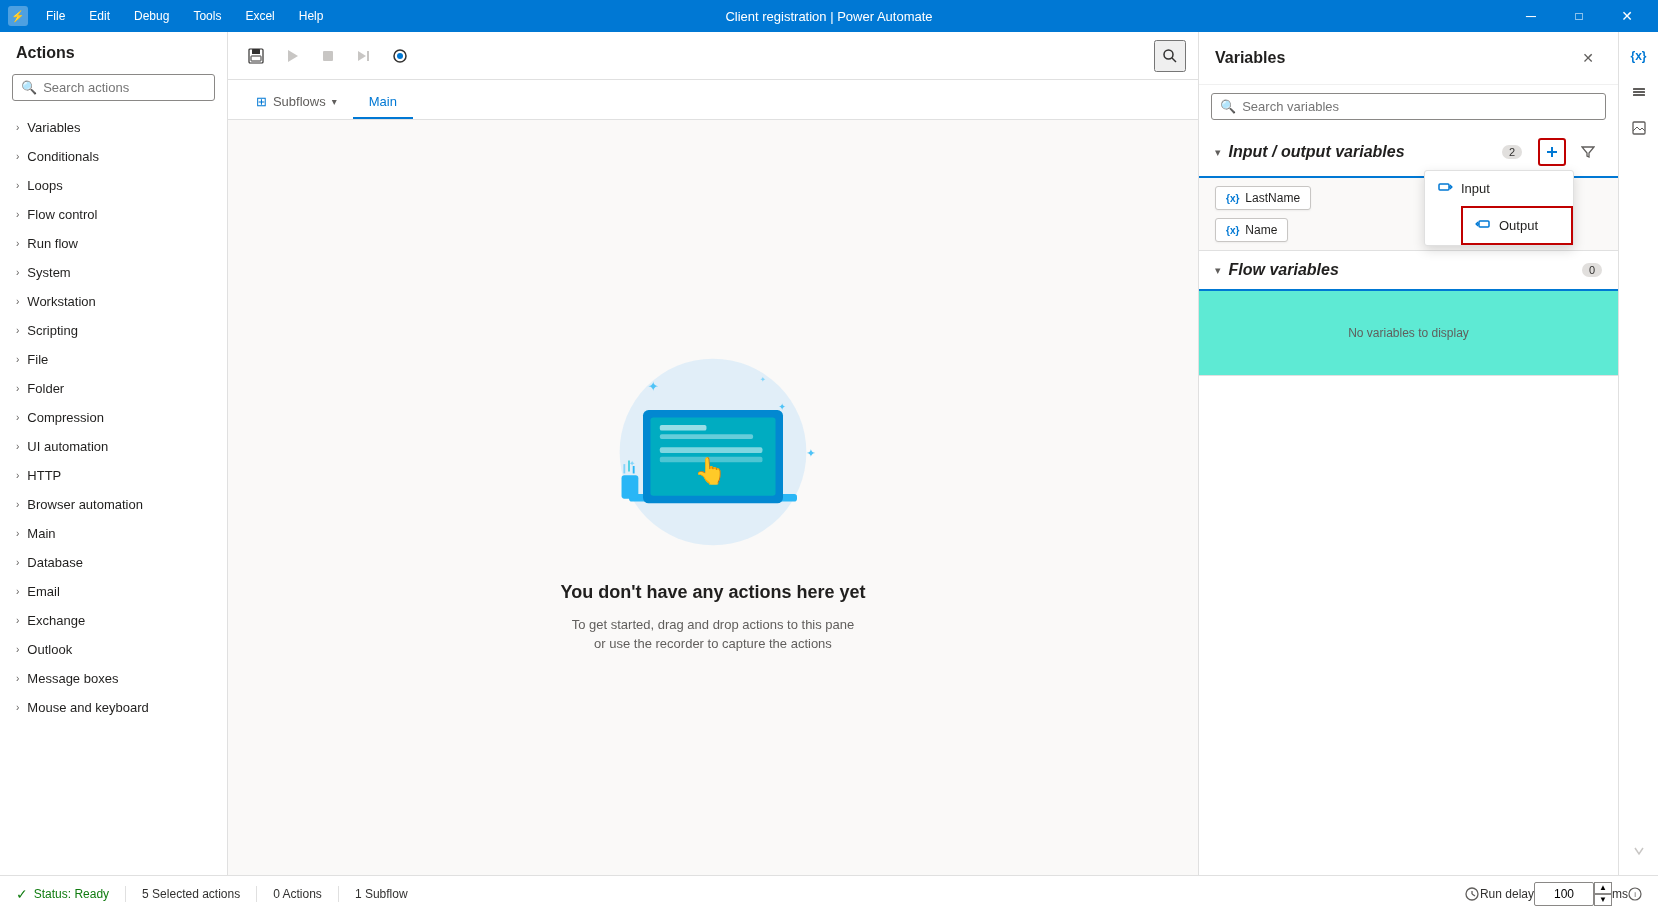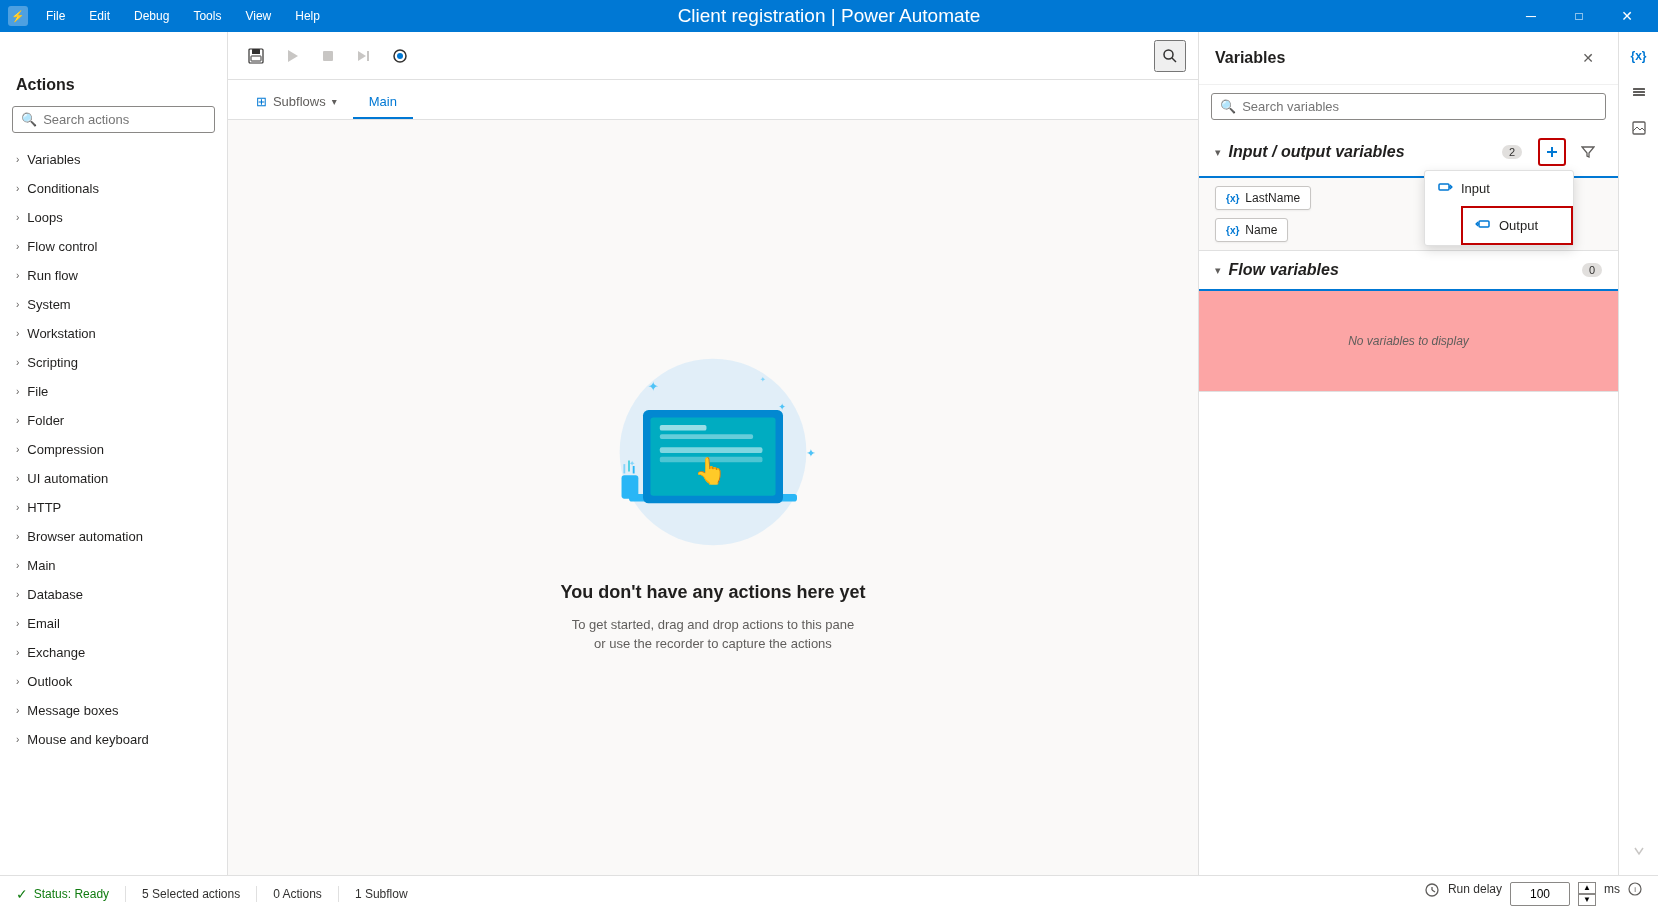--- a/index.html
+++ b/index.html
@@ -2,32 +2,32 @@
 <html><head>
   <meta charset="utf-8">
   <style>
     * { margin: 0; padding: 0; box-sizing: border-box; }
     body { font-family: 'Segoe UI', Arial, sans-serif; font-size: 13px; background: #f3f3f3; width: 1658px; height: 911px; overflow: hidden; display: flex; flex-direction: column; }
 
     
     .titlebar { background: #0078d4; color: white; height: 32px; display: flex; align-items: center; justify-content: space-between; padding: 0 8px; flex-shrink: 0; }
     .titlebar-menu { display: flex; gap: 4px; }
     .titlebar-menu span { padding: 4px 10px; font-size: 12px; cursor: pointer; border-radius: 3px; }
-    .titlebar-title { position: absolute; left: 50%; transform: translateX(-50%); font-size: 19px; font-weight: 400; color: white; }
+    .titlebar-title { position: absolute; left: 50%; transform: translateX(-50%); font-size: 13px; font-weight: 400; color: white; }
     .titlebar-controls { display: flex; gap: 2px; }
     .titlebar-controls span { width: 46px; height: 32px; display: flex; align-items: center; justify-content: center; cursor: pointer; font-size: 12px; color: white; }
     .titlebar-left { display: flex; align-items: center; gap: 8px; }
     .titlebar-icon { width: 20px; height: 20px; background: rgba(255,255,255,0.3); border-radius: 3px; display: flex; align-items: center; justify-content: center; font-size: 11px; }
 
     
     .main-layout { display: flex; flex: 1; overflow: hidden; }
 
     
     .actions-panel { width: 228px; background: white; border-right: 1px solid #e0e0e0; display: flex; flex-direction: column; flex-shrink: 0; }
-    .actions-header { padding: 12px 16px 8px; font-size: 16px; font-weight: 600; color: #201f1e; margin-top: 32px; }
+    .actions-header { padding: 12px 16px 8px; font-size: 16px; font-weight: 600; color: #201f1e; }
     .search-box { margin: 4px 12px 8px; display: flex; align-items: center; border: 1px solid #8a8886; border-radius: 3px; padding: 5px 8px; background: white; }
     .search-box input { border: none; outline: none; font-size: 13px; flex: 1; color: #323130; background: transparent; }
     .search-box-icon { color: #605e5c; margin-right: 6px; font-size: 13px; }
     .actions-list { flex: 1; overflow-y: auto; padding: 4px 0; }
     .action-item { display: flex; align-items: center; padding: 7px 16px; cursor: pointer; color: #201f1e; font-size: 13px; }
     .action-chevron { color: #605e5c; margin-right: 8px; font-size: 10px; }
 
     
     .center-panel { flex: 1; display: flex; flex-direction: column; background: #faf9f8; overflow: hidden; }
 
@@ -51,21 +51,21 @@
     .empty-state { display: flex; flex-direction: column; align-items: center; gap: 12px; }
     .empty-state-title { font-size: 18px; font-weight: 600; color: #201f1e; margin-top: 8px; }
     .empty-state-desc { font-size: 13px; color: #605e5c; text-align: center; line-height: 1.5; }
 
     
     .status-bar { height: 36px; background: white; border-top: 1px solid #e0e0e0; display: flex; align-items: center; padding: 0 16px; gap: 16px; font-size: 12px; color: #323130; flex-shrink: 0; }
     .status-ready { display: flex; align-items: center; gap: 6px; color: #107c10; }
     .status-ready-icon { color: #107c10; font-size: 14px; }
     .status-divider { width: 1px; height: 16px; background: #e0e0e0; }
     .status-spacer { flex: 1; }
-    .run-delay-container { display: flex; align-items: flex-start; gap: 8px; }
+    .run-delay-container { display: flex; align-items: center; }
     .run-delay-input { width: 60px; height: 24px; border: 1px solid #8a8886; border-radius: 2px; text-align: center; font-size: 12px; }
     .run-delay-spinner { display: flex; flex-direction: column; }
     .run-delay-spinner button { width: 18px; height: 12px; border: 1px solid #8a8886; background: white; cursor: pointer; font-size: 8px; display: flex; align-items: center; justify-content: center; padding: 0; }
 
     
     .variables-panel { width: 420px; background: white; border-left: 1px solid #e0e0e0; display: flex; flex-direction: column; flex-shrink: 0; }
     .variables-header-row { display: flex; align-items: center; padding: 12px 16px; border-bottom: 1px solid #f0f0f0; }
     .variables-title { font-size: 16px; font-weight: 600; color: #201f1e; flex: 1; }
     .variables-close { width: 28px; height: 28px; display: flex; align-items: center; justify-content: center; cursor: pointer; color: #605e5c; font-size: 14px; border-radius: 3px; }
     .variables-search { margin: 8px 12px; display: flex; align-items: center; border: 1px solid #8a8886; border-radius: 3px; padding: 5px 8px; }
@@ -96,37 +96,37 @@
 
     
     .right-sidebar { width: 40px; background: white; border-left: 1px solid #e0e0e0; display: flex; flex-direction: column; align-items: center; padding: 8px 0; gap: 4px; flex-shrink: 0; }
     .right-sidebar-btn { width: 32px; height: 32px; display: flex; align-items: center; justify-content: center; cursor: pointer; color: #605e5c; font-size: 16px; border-radius: 3px; }
     .right-sidebar-spacer { flex: 1; }
 
     
     .laptop-svg { width: 280px; height: 220px; }
 
     
-    .flow-var-section { background: #fca5a5; padding: 23px 16px; font-style: italic; }
+    .flow-var-section { background: #5eead4; padding: 15px 16px; }
     .no-vars-text { color: #605e5c; font-size: 12px; text-align: center; padding: 20px 0; }
 
     .var-add-container { display: flex; gap: 4px; position: relative; }
   </style>
 </head>
 <body>
 
 <div class="titlebar">
   <div class="titlebar-left">
     <div class="titlebar-icon">⚡</div>
     <div class="titlebar-menu">
       <span>File</span>
       <span>Edit</span>
       <span>Debug</span>
       <span>Tools</span>
-      <span>View</span>
+      <span>Excel</span>
       <span>Help</span>
     </div>
   </div>
   <div class="titlebar-title">Client registration | Power Automate</div>
   <div class="titlebar-controls">
     <span style="font-size:14px;">─</span>
     <span style="font-size:12px;">□</span>
     <span class="close" style="font-size:14px;">✕</span>
   </div>
 </div>

